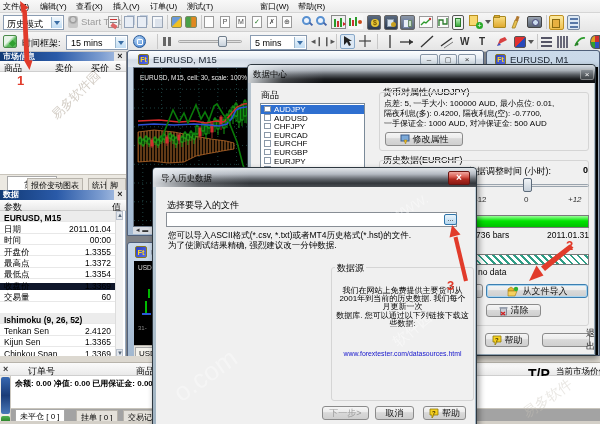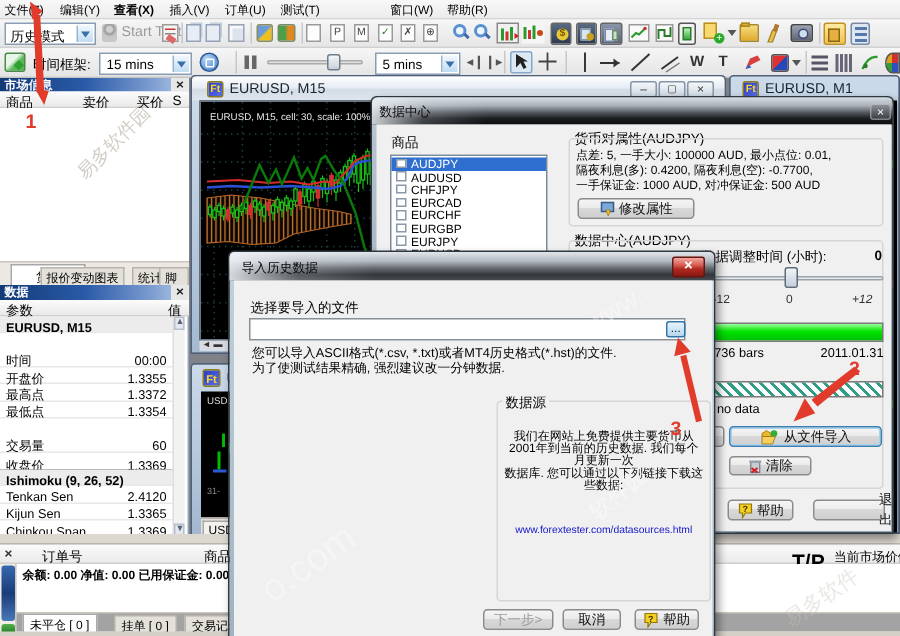--- a/index.html
+++ b/index.html
@@ -13,21 +13,21 @@
 .btn { position:absolute; background:linear-gradient(180deg,#f5f5f5 0%,#ebebeb 45%,#d9d9d9 46%,#cfcfcf 100%); border:1px solid #8b8b8b; border-radius:3px; display:flex; align-items:center; justify-content:center; font-size:9px; color:#111; }
 .icon { position:absolute; }
 .panelbar { position:absolute; left:0; width:126px; height:10px; background:linear-gradient(90deg,#123a75 0%,#2a5aa8 45%,#7b9cd0 80%,#b8cbe8 100%); color:#fff; font-weight:bold; font-size:8px; line-height:10px; padding-left:3px; }
 </style>
 </head>
 <body>
 
 <div class="abs" style="left:0;top:0;width:600px;height:13px;background:linear-gradient(180deg,#f8f8f8,#ececec);border-bottom:1px solid #d5d5d5;font-size:8px;">
   <span class="abs" style="left:3px;top:1px;">文件(Z)</span>
   <span class="abs" style="left:40px;top:1px;">编辑(Y)</span>
-  <span class="abs" style="left:76px;top:1px;font-weight:bold;">查看(X)</span>
+  <span class="abs" style="left:76px;top:1px;">查看(X)</span>
   <span class="abs" style="left:113px;top:1px;">插入(V)</span>
   <span class="abs" style="left:150px;top:1px;">订单(U)</span>
   <span class="abs" style="left:187px;top:1px;">测试(T)</span>
   <span class="abs" style="left:223px;top:18px;text-decoration:underline;">工具(S)</span>
   <span class="abs" style="left:260px;top:1px;">窗口(W)</span>
   <span class="abs" style="left:298px;top:1px;">帮助(R)</span>
 </div>
 
 <div class="abs" style="left:0;top:13px;width:600px;height:19px;background:linear-gradient(180deg,#f6f6f6,#e6e6e6);border-bottom:1px solid #d0d0d0;">
   <div class="combo" style="left:3px;top:2px;width:61px;height:15px;">
@@ -218,37 +218,41 @@
   <div class="panelbar" style="top:0;height:10px;">数据</div>
   <div class="abs" style="left:114px;top:0px;width:12px;height:10px;background:#e8e8e8;color:#222;font-size:9px;line-height:9px;text-align:center;font-weight:bold;">×</div>
   <div class="abs" style="left:0;top:10px;width:126px;height:11px;background:linear-gradient(180deg,#fcfcfc,#e9e9e9);border-bottom:1px solid #cfcfcf;">
     <span class="abs" style="left:4px;top:1px;">参数</span>
     <span class="abs" style="left:112px;top:1px;">值</span>
   </div>
   <div class="abs" id="datarows" style="left:0;top:21px;width:115px;height:147px;font-size:8.5px;">
       <div style="position:absolute;left:0;top:0.0px;width:115px;height:11.35px;border-bottom:1px solid #e8e8e8;background:#ececec;font-weight:bold;">
         <span style="position:absolute;left:4px;top:1.5px;white-space:nowrap;">EURUSD, M15</span>
       </div>
+      <div style="position:absolute;left:0;top:11.3px;width:115px;height:11.35px;border-bottom:1px solid #e8e8e8;">
+        <span style="position:absolute;left:4px;top:1.5px;white-space:nowrap;">日期</span>
+        <span style="position:absolute;right:4px;top:1.5px;">2011.01.04</span>
+      </div>
       <div style="position:absolute;left:0;top:22.7px;width:115px;height:11.35px;border-bottom:1px solid #e8e8e8;">
         <span style="position:absolute;left:4px;top:1.5px;white-space:nowrap;">时间</span>
         <span style="position:absolute;right:4px;top:1.5px;">00:00</span>
       </div>
       <div style="position:absolute;left:0;top:34.0px;width:115px;height:11.35px;border-bottom:1px solid #e8e8e8;">
         <span style="position:absolute;left:4px;top:1.5px;white-space:nowrap;">开盘价</span>
         <span style="position:absolute;right:4px;top:1.5px;">1.3355</span>
       </div>
       <div style="position:absolute;left:0;top:45.4px;width:115px;height:11.35px;border-bottom:1px solid #e8e8e8;">
         <span style="position:absolute;left:4px;top:1.5px;white-space:nowrap;">最高点</span>
         <span style="position:absolute;right:4px;top:1.5px;">1.3372</span>
       </div>
       <div style="position:absolute;left:0;top:56.8px;width:115px;height:11.35px;border-bottom:1px solid #e8e8e8;">
         <span style="position:absolute;left:4px;top:1.5px;white-space:nowrap;">最低点</span>
         <span style="position:absolute;right:4px;top:1.5px;">1.3354</span>
       </div>
-      <div style="position:absolute;left:0;top:68.1px;width:115px;height:11.35px;border-bottom:1px solid #0f172a;margin-top:24px;">
+      <div style="position:absolute;left:0;top:68.1px;width:115px;height:11.35px;border-bottom:7px solid #0f172a;">
         <span style="position:absolute;left:4px;top:1.5px;white-space:nowrap;">收盘价</span>
         <span style="position:absolute;right:4px;top:1.5px;">1.3369</span>
       </div>
       <div style="position:absolute;left:0;top:79.5px;width:115px;height:11.35px;border-bottom:1px solid #e8e8e8;">
         <span style="position:absolute;left:4px;top:1.5px;white-space:nowrap;">交易量</span>
         <span style="position:absolute;right:4px;top:1.5px;">60</span>
       </div>
       <div style="position:absolute;left:0;top:102.1px;width:115px;height:11.35px;border-bottom:1px solid #e8e8e8;background:#ececec;font-weight:bold;">
         <span style="position:absolute;left:4px;top:1.5px;white-space:nowrap;">Ishimoku (9, 26, 52)</span>
       </div>
@@ -498,21 +502,21 @@
     <span class="abs" style="left:132px;top:3px;">货币对属性(AUDJPY)</span>
     <div class="abs" style="left:128px;top:9px;width:210px;height:59px;border:1px solid #d5d5d5;border-radius:3px;"></div>
     <div class="abs" style="left:133px;top:16px;width:210px;line-height:10px;font-size:8px;white-space:nowrap;">点差: 5, 一手大小: 100000 AUD, 最小点位: 0.01,<br>隔夜利息(多): 0.4200, 隔夜利息(空): -0.7700,<br>一手保证金: 1000 AUD, 对冲保证金: 500 AUD</div>
     <div class="btn" style="left:134px;top:49px;width:78px;height:14px;">
       <svg width="10" height="11" style="margin-right:3px;">
           <rect x="1" y="1" width="8" height="6" fill="#7aa8d8" stroke="#3a5a88" stroke-width="1"></rect>
           <polygon points="4,6 7,6 5.5,10" fill="#f0c020" stroke="#a07810" stroke-width="0.5"></polygon>
         </svg>
       修改属性
     </div>
-    <span class="abs" style="left:132px;top:71px;">数据中心(AUDJPY)</span>
+    <span class="abs" style="left:132px;top:71px;">历史数据(EURCHF)</span>
     <div class="abs" style="left:128px;top:77px;width:210px;height:166px;border:1px solid #d5d5d5;border-radius:3px;"></div>
     <div class="abs" style="left:140px;top:82px;width:160px;text-align:right;">数据调整时间 (小时):</div>
     <div class="abs" style="left:332px;top:82px;font-weight:bold;">0</div>
     <div class="abs" style="left:138px;top:101px;width:200px;height:3px;background:#e8e8e8;border:1px solid #9aa4ae;border-radius:2px;"></div>
     <div class="abs" style="left:272px;top:95px;width:9px;height:14px;background:linear-gradient(180deg,#f2f5f8,#c5cfd9);border:1px solid #5d6b7a;border-radius:2px;"></div>
     <span class="abs" style="left:224px;top:112px;font-size:8px;color:#333;">-12</span>
     <span class="abs" style="left:273px;top:112px;font-size:8px;color:#333;">0</span>
     <span class="abs" style="left:317px;top:112px;font-size:8px;color:#333;font-style:italic;">+12</span>
     <div class="abs" style="left:138px;top:132px;width:200px;height:13px;border:1px solid #7a7a7a;background:linear-gradient(180deg,#9aff9a,#00e400 45%,#00c000);"></div>
     <span class="abs" style="left:218px;top:147px;font-size:8.5px;">0.736 bars</span>

